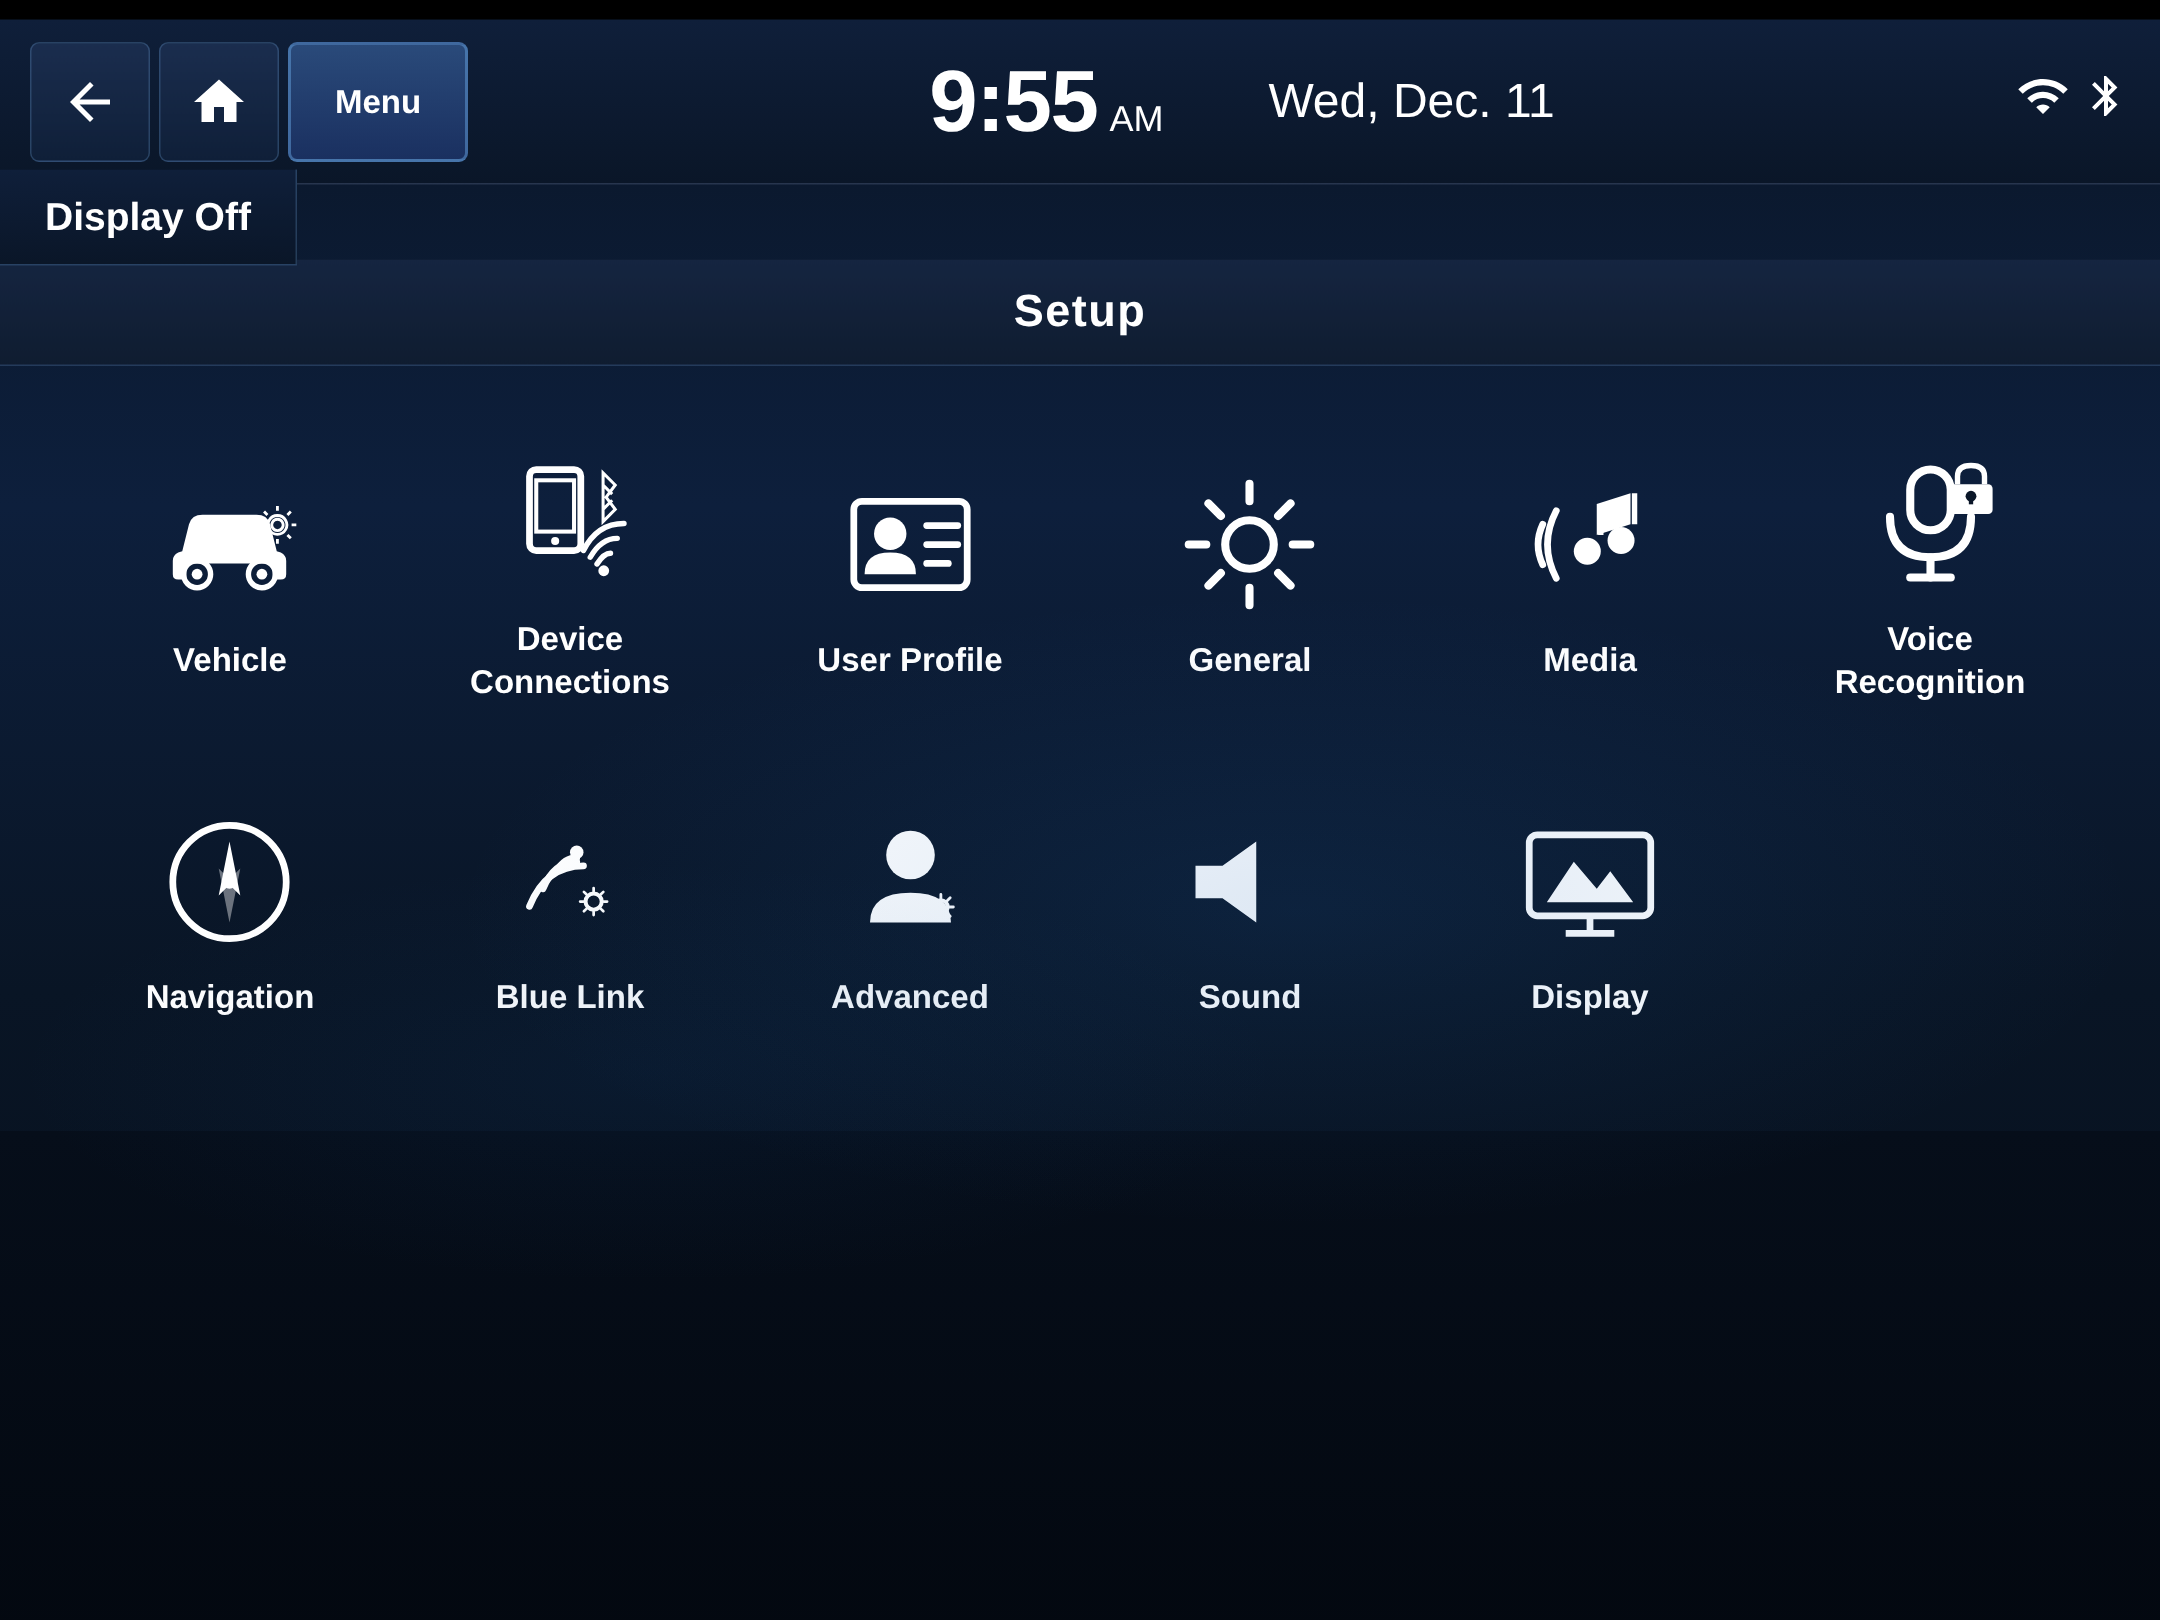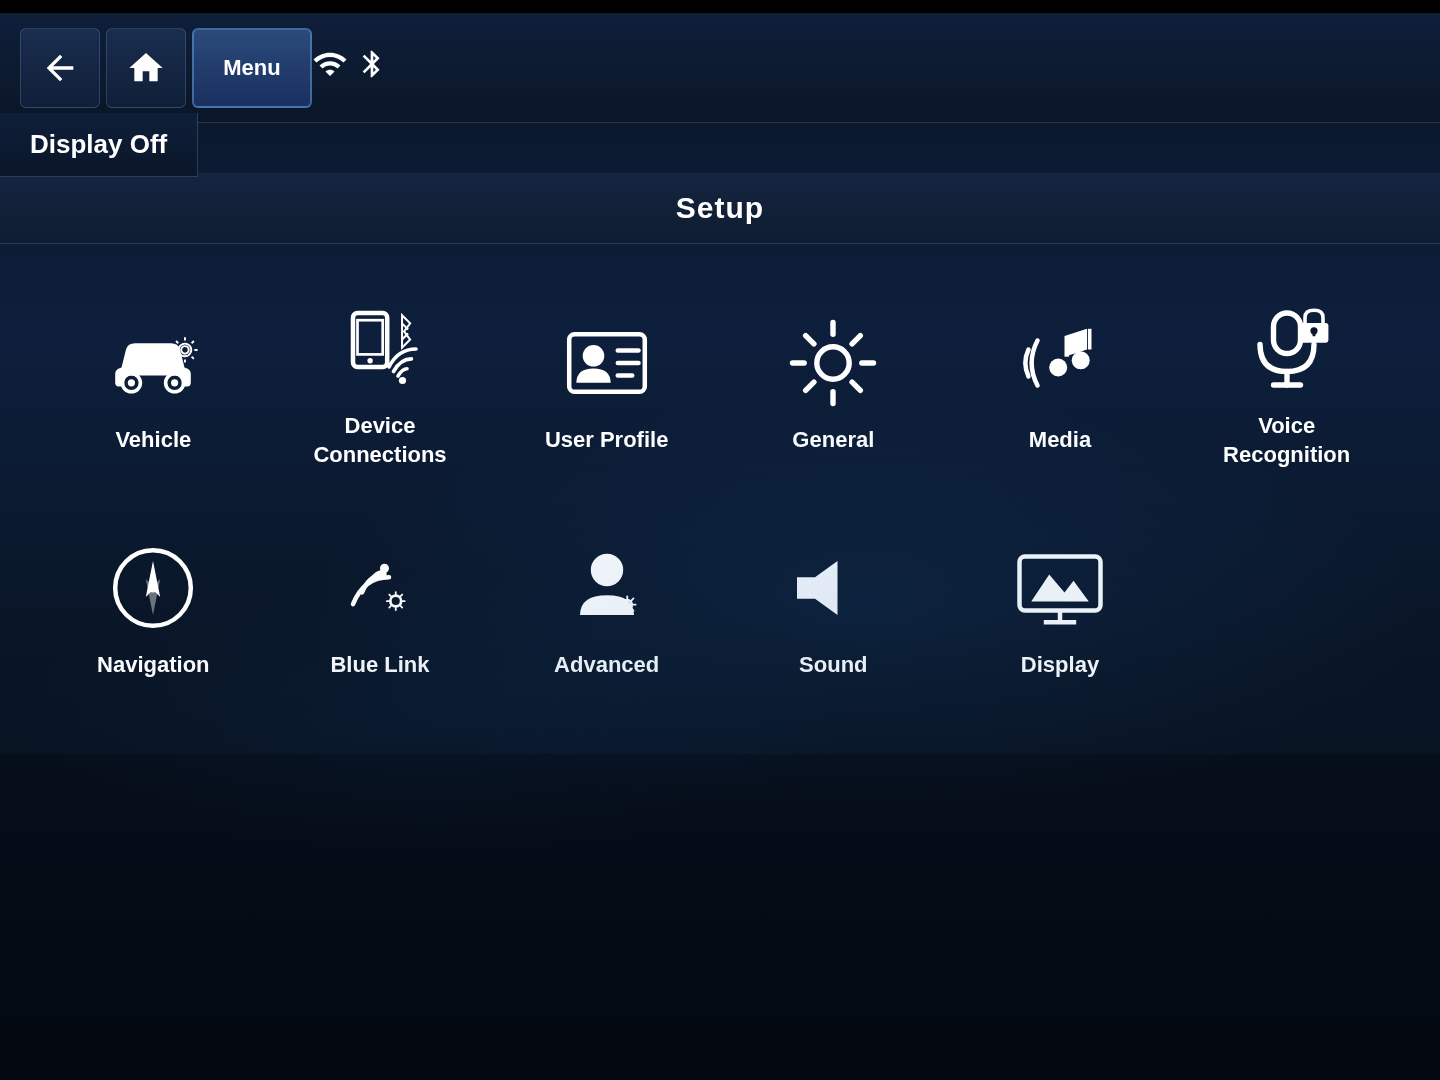--- a/index.html
+++ b/index.html
@@ -232,20 +232,29 @@
       <div class="nav-btn">
         <svg viewBox="0 0 24 24">
             <path d="M10 20v-6h4v6h5v-8h3L12 3 2 12h3v8z"></path>
           </svg>
       </div>
       <div class="nav-btn menu-btn">
         <span>Menu</span>
       </div>
     </div>
 
+    <div class="center-info">
+      <div class="time-date-row">
+        <div class="time-display">
+          <span class="time-main">9:55</span>
+          <span class="time-ampm">AM</span>
+        </div>
+        <div class="date-display">Wed, Dec. 11</div>
+      </div>
+    </div>
 
     <div class="top-right-icons">
       <span>
         <svg width="36" height="36" viewBox="0 0 24 24" fill="white">
           <path d="M1 9l2 2c4.97-4.97 13.03-4.97 18 0l2-2C16.93 2.93 7.08 2.93 1 9zm8 8l3 3 3-3c-1.65-1.66-4.34-1.66-6 0zm-4-4l2 2c2.76-2.76 7.24-2.76 10 0l2-2C15.14 9.14 8.87 9.14 5 13z"></path>
         </svg>
       </span>
       <span>
         <svg width="32" height="32" viewBox="0 0 24 24" fill="white">
           <path d="M17.71 7.71L12 2h-1v7.59L6.41 5 5 6.41 10.59 12 5 17.59 6.41 19 11 14.41V22h1l5.71-5.71-4.3-4.29 4.3-4.29zM13 5.83l1.88 1.88L13 9.59V5.83zm1.88 10.46L13 18.17v-3.76l1.88 1.88z"></path>

